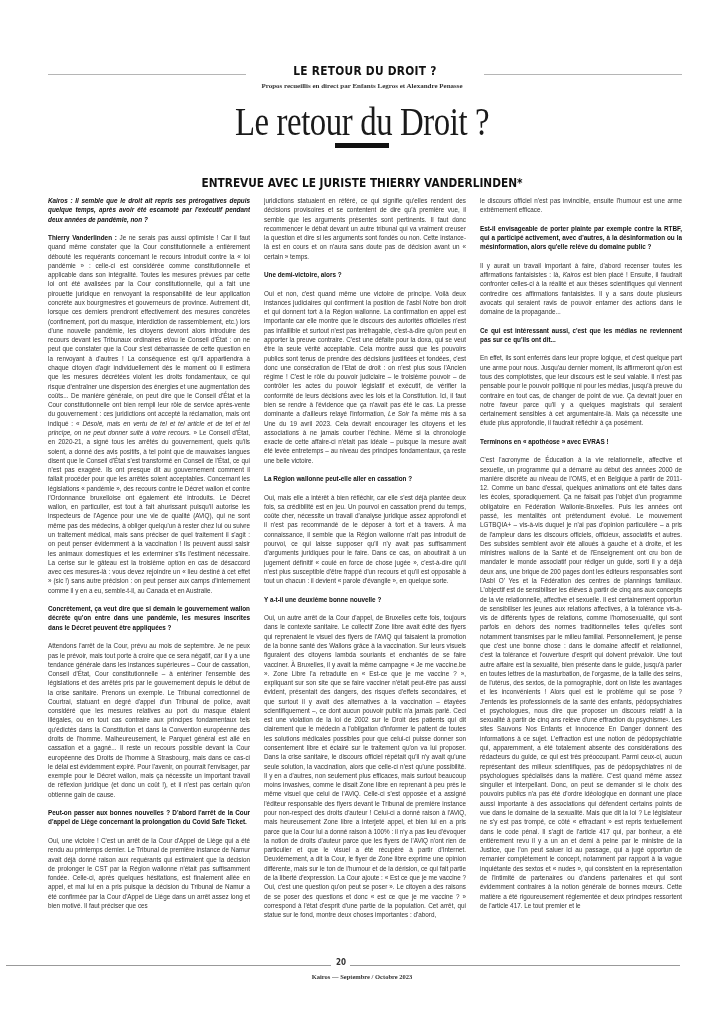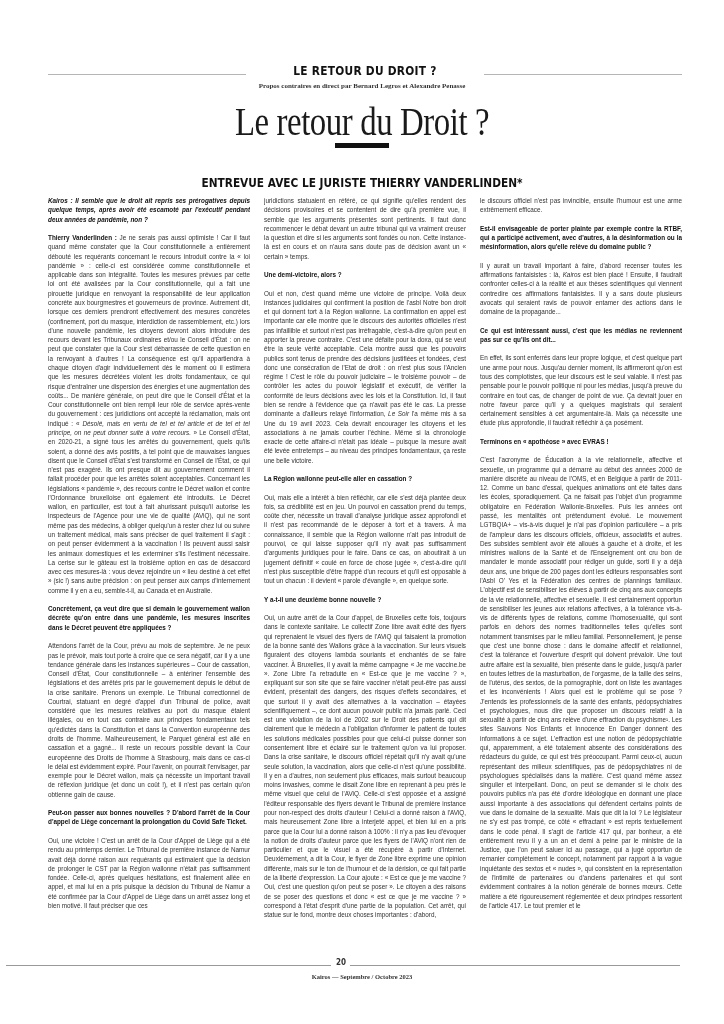--- a/index.html
+++ b/index.html
@@ -26,21 +26,21 @@
   .foot-mag { position:absolute; top:973px; left:0; width:724px; text-align:center; font-family:"Liberation Serif", serif; font-size:6.5px; font-weight:bold; color:#333; }
 </style>
 </head>
 <body>
 
 <div class="hdr">
   <div class="hdr-line l"></div>
   <div class="hdr-title">LE RETOUR DU DROIT ?</div>
   <div class="hdr-line r"></div>
 </div>
-<div class="hdr-sub">Propos contraires en direct par Bernard Legros et Alexandre Penasse</div>
+<div class="hdr-sub">Propos recueillis en direct par Enfants Legros et Alexandre Penasse</div>
 
 <h1 class="title" style="margin:0;font-weight:normal;">Le retour du Droit ?</h1>
 <div class="title-bar"></div>
 <h2 class="subtitle" style="margin:0;">ENTREVUE AVEC LE JURISTE THIERRY VANDERLINDEN*</h2>
 
 <div class="cols">
   <div class="col">
     <p class="q"><i>Kairos : Il semble que le droit ait repris ses prérogatives depuis quelque temps, après avoir été escamoté par l'exécutif pendant deux années de pandémie, non ?</i></p>
     <p><span class="b">Thierry Vanderlinden : </span><span>Je ne serais pas aussi optimiste ! Car il faut quand même constater que la Cour constitutionnelle a entièrement débouté les requérants concernant le recours introduit contre la « loi pandémie » : celle-ci est considérée comme constitutionnelle et applicable dans son intégralité. Toutes les mesures prévues par cette loi ont été avalisées par la Cour constitutionnelle, qui a fait une pirouette juridique en renvoyant la responsabilité de leur application concrète aux bourgmestres et gouverneurs de province. Autrement dit, lorsque ces derniers prendront effectivement des mesures concrètes (confinement, port du masque, interdiction de rassemblement, etc.) lors d'une nouvelle pandémie, les citoyens devront alors introduire des recours devant les Tribunaux ordinaires et/ou le Conseil d'État : on ne peut que constater que la Cour s'est débarrassée de cette question en la renvoyant à d'autres ! La conséquence est qu'il appartiendra à chaque citoyen d'agir individuellement dès le moment où il estimera que les mesures décrétées violent les droits fondamentaux, ce qui risque d'entraîner une dispersion des énergies et une augmentation des coûts... De manière générale, on peut dire que le Conseil d'État et la Cour constitutionnelle ont bien rempli leur rôle de service après-vente du gouvernement : ces juridictions ont accepté la réclamation, mais ont indiqué : « </span><i>Désolé, mais en vertu de tel et tel article et de tel et tel principe, on ne peut donner suite à votre recours.</i><span> » Le Conseil d'État, en 2020-21, a signé tous les arrêtés du gouvernement, quels qu'ils soient, a donné des avis positifs, à tel point que de mauvaises langues disent que le Conseil d'État s'est transformé en Conseil de l'État, ce qui n'est pas exagéré. Ils ont presque dit au gouvernement comment il fallait procéder pour que les arrêtés soient acceptables. Concernant les législations « pandémie », des recours contre le Décret wallon et contre l'Ordonnance bruxelloise ont également été introduits. Le Décret wallon, en particulier, est tout à fait ahurissant puisqu'il autorise les inspecteurs de l'Agence pour une vie de qualité (AViQ), qui ne sont même pas des médecins, à obliger quelqu'un à rester chez lui ou suivre un traitement médical, mais sans préciser de quel traitement il s'agit : on peut penser évidemment à la vaccination ! Ils peuvent aussi saisir les animaux domestiques et les exterminer s'ils l'estiment nécessaire. La cerise sur le gâteau est la troisième option en cas de désaccord avec ces mesures-là : vous devez rejoindre un « lieu destiné à cet effet » (sic !) sans autre précision : on peut penser aux camps d'internement comme il y en a eu, semble-t-il, au Canada et en Australie.</span></p>
     <p class="q">Concrètement, ça veut dire que si demain le gouvernement wallon décrète qu'on entre dans une pandémie, les mesures inscrites dans le Décret peuvent être appliquées ?</p>

